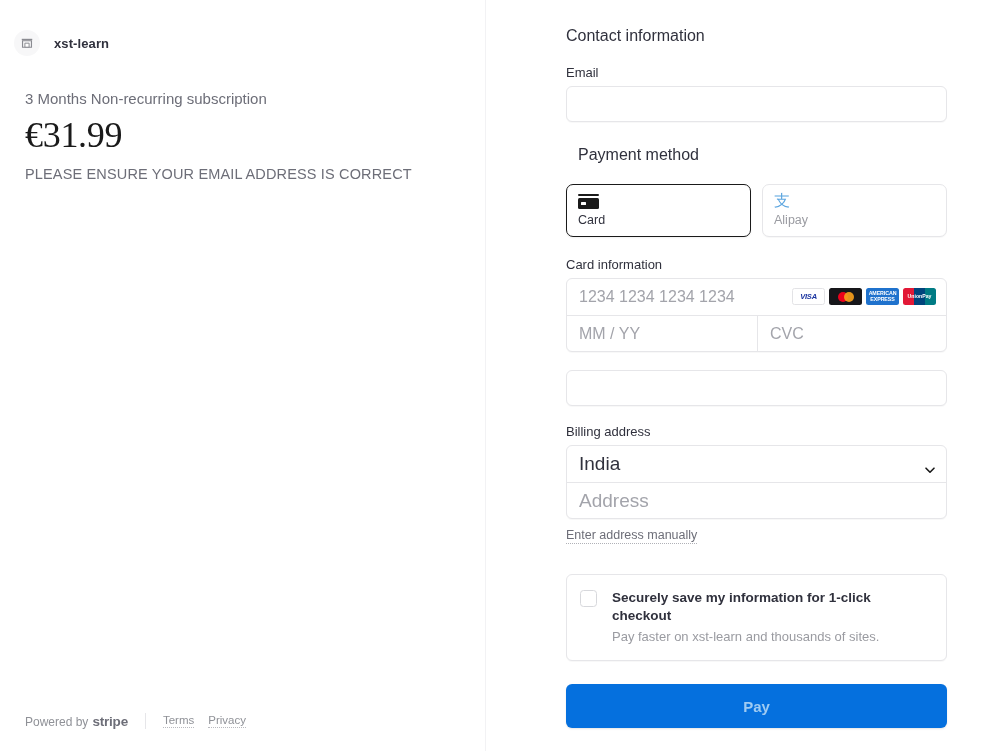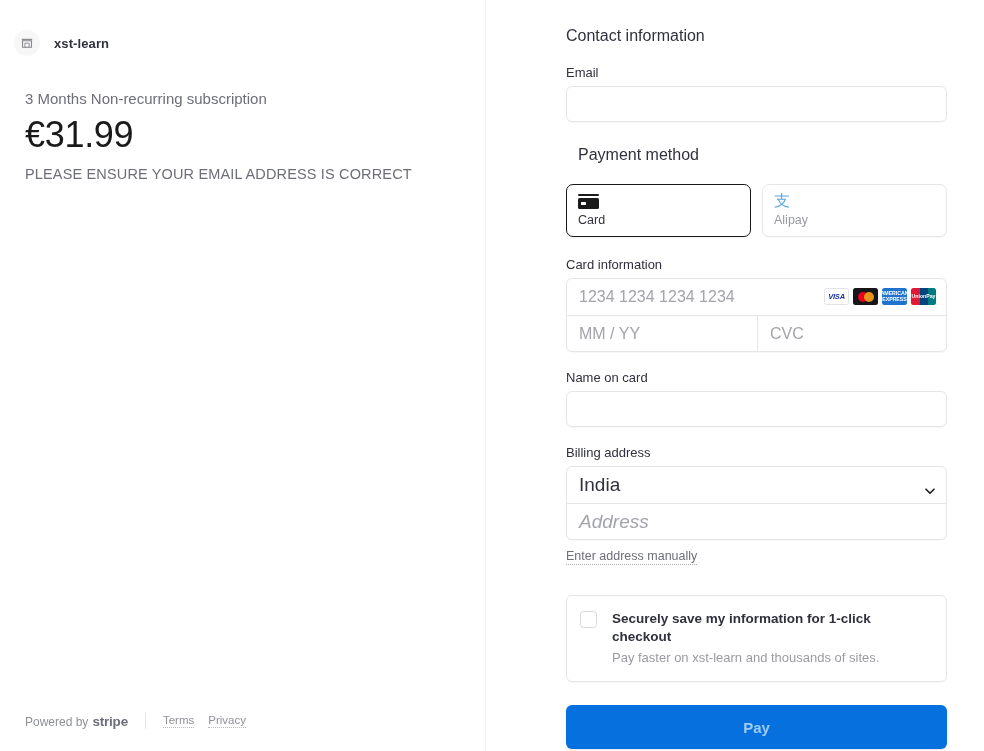--- a/index.html
+++ b/index.html
@@ -25,21 +25,21 @@
     width: 26px; height: 26px; border-radius: 50%;
     background: #f7f7f8;
     display: flex; align-items: center; justify-content: center;
     flex: 0 0 26px;
   }
   .merchant-name {
     margin-left: 14px; font-size: 13px; font-weight: bold; color: #30313d; letter-spacing: .1px;
   }
   .summary { position: absolute; left: 25px; top: 88px; }
   .sub-title { font-size: 15px; color: #6d6e78; line-height: 22px; font-weight: normal; }
-  .price { font-size: 36px; color: #1a1a1a; line-height: 46px; font-weight: normal; letter-spacing: -.3px; margin-top: 2px; }
+  .price { font-size: 36px; color: #1a1a1a; line-height: 46px; font-weight: normal; letter-spacing: -.3px; margin-top: 2px; font-family: Liberation Serif, serif; }
   .notice { font-size: 14.5px; color: #6d6e78; line-height: 20px; margin-top: 6px; letter-spacing: .15px; }
 
   .footer { position: absolute; left: 25px; bottom: 22px; display: flex; align-items: center; }
   .powered { font-size: 12px; color: #8f9197; display: flex; align-items: baseline; }
   .powered .sname { font-weight: bold; color: #6d6e78; margin-left: 4px; font-size: 13.5px; letter-spacing: -.2px; }
   .fdiv { width: 1px; height: 16px; background: #e6e6e9; margin: 0 17px; }
   .flink { font-size: 11.5px; color: #8f9197; text-decoration: none; border-bottom: 1px dotted #b9babf; padding-bottom: 1px; }
   .flink + .flink { margin-left: 14px; }
 
   
@@ -95,39 +95,39 @@
     border: 1px solid #e6e6e9; border-radius: 6px;
     background: #fff; overflow: hidden;
     box-shadow: 0 1px 1px rgba(0,0,0,0.03);
   }
   .card-row { height: 36px; display: flex; align-items: center; position: relative; }
   .card-row + .card-row { border-top: 1px solid #e6e6e9; }
   .card-cell { height: 36px; display: flex; align-items: center; padding: 0 12px; font-size: 16px; color: #a3a4ab; flex: 1; }
   .card-cell.half { width: 190px; flex: 0 0 190px; }
   .card-cell.half + .card-cell.half { border-left: 1px solid #e6e6e9; }
   .brands { position: absolute; right: 10px; top: 9px; display: flex; gap: 4px; }
-  .brand { width: 25px; height: 17px; border-radius: 2.5px; overflow: hidden; position: relative; }
+  .brand { width: 33px; height: 17px; border-radius: 2.5px; overflow: hidden; position: relative; }
   .brand.visa { background: #ffffff; border: .5px solid #e3e3e6; display: flex; align-items: center; justify-content: center; }
   .brand.visa span { font-size: 7.5px; font-weight: bold; color: #1a34a0; font-style: italic; letter-spacing: -.2px; }
   .brand.mc { background: #16161a; display: flex; align-items: center; justify-content: center; }
   .brand.mc .c1, .brand.mc .c2 { width: 10px; height: 10px; border-radius: 50%; }
   .brand.mc .c1 { background: #eb001b; margin-right: -4px; }
   .brand.mc .c2 { background: #f79e1b; opacity: .92; }
   .brand.amex { background: #1f72cd; display: flex; align-items: center; justify-content: center; }
   .brand.amex span { font-size: 5.3px; color: #fff; font-weight: bold; line-height: 5.6px; text-align: center; letter-spacing: -.1px; }
   .brand.up { background: linear-gradient(90deg,#e21836 0 34%, #00447c 34% 67%, #007b84 67% 100%); display:flex; align-items:center; justify-content:center; }
   .brand.up span { font-size: 5.2px; color: #ffffff; font-weight: bold; line-height: 5.5px; text-align: center; }
 
   
   .addr-box {
     width: 381px; border: 1px solid #e6e6e9; border-radius: 6px;
     background: #fff; overflow: hidden; box-shadow: 0 1px 1px rgba(0,0,0,0.03);
   }
   .addr-row { height: 36px; display: flex; align-items: center; padding: 0 12px; position: relative; font-size: 19px; }
-  .addr-row + .addr-row { border-top: 1px solid #e6e6e9; font-style: italic; }
+  .addr-row + .addr-row { border-top: 1px solid #e6e6e9; }
   .country-val { color: #30313d; }
   .addr-ph { color: #a3a4ab; }
   .chev { position: absolute; right: 12px; top: 13px; width: 10px; height: 10px; }
   .manual-link {
     display: inline-block; margin-top: 9px; font-size: 12.5px; color: #6d6e78;
     text-decoration: none; border-bottom: 1px dotted #b0b1b7; padding-bottom: 1px;
   }
 
   
   .save-box {
@@ -241,21 +241,20 @@
           </div>
           <div class="card-row">
             <div class="card-cell half">MM / YY</div>
             <div class="card-cell half">CVC</div>
           </div>
         </div>
       </div>
 
       
       <div class="group">
-        <label class="field-label">Name on card</label>
         <input class="input" type="text" value="" placeholder="" style="">
       </div>
 
       
       <div class="group">
         <label class="field-label">Billing address</label>
         <div class="addr-box">
           <div class="addr-row">
             <span class="country-val">India</span>
             <span class="chev">

